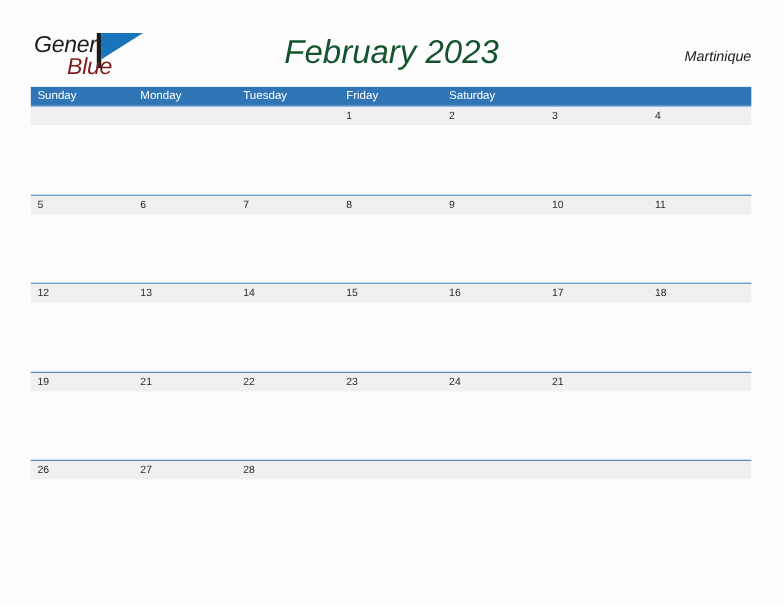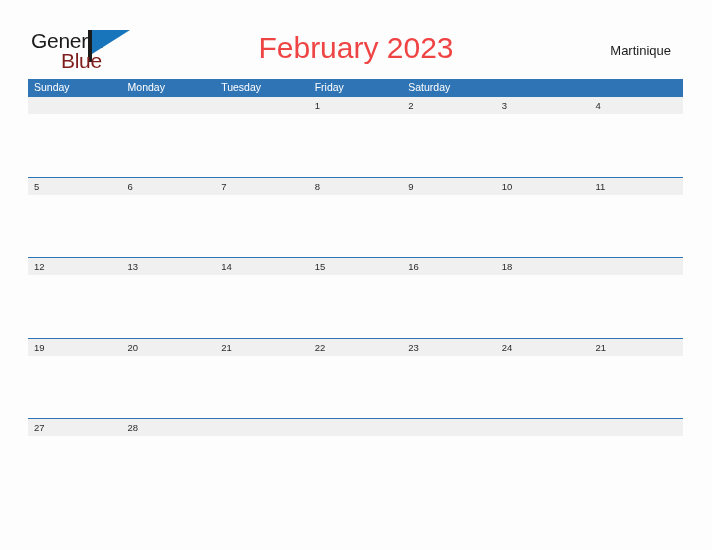--- a/index.html
+++ b/index.html
@@ -16,20 +16,21 @@
     position: relative;
   }
 
   
   .topbar {
     position: absolute;
     left: 0;
     top: 0;
     width: 712px;
     height: 90px;
+    font-style: italic;
   }
 
   
   .logo {
     position: absolute;
     left: 31px;
     top: 29px;
     width: 120px;
     height: 46px;
   }
@@ -79,30 +80,30 @@
   }
 
   
   .cal-title {
     position: absolute;
     left: 0;
     top: 30px;
     width: 712px;
     text-align: center;
     font-size: 30px;
-    color: #ef4444;
+    color: #14532d;
     font-family: "Liberation Sans", sans-serif;
     letter-spacing: 0px;
     line-height: 36px;
   }
 
   
   .cal-location {
     position: absolute;
-    right: 41px;
+    right: 29px;
     top: 42px;
     font-size: 13px;
     color: #1b1b1b;
     font-family: "Liberation Sans", sans-serif;
     line-height: 17px;
     text-align: right;
   }
 
   
   .calendar {
@@ -219,40 +220,41 @@
     <div class="row-body"></div>
   </div>
 
   <div class="week-row">
     <div class="date-band">
       <div class="date-cell">12</div>
       <div class="date-cell">13</div>
       <div class="date-cell">14</div>
       <div class="date-cell">15</div>
       <div class="date-cell">16</div>
+      <div class="date-cell">17</div>
       <div class="date-cell">18</div>
     </div>
     <div class="row-body"></div>
   </div>
 
   <div class="week-row">
     <div class="date-band">
       <div class="date-cell">19</div>
-      <div class="date-cell">20</div>
       <div class="date-cell">21</div>
       <div class="date-cell">22</div>
       <div class="date-cell">23</div>
       <div class="date-cell">24</div>
       <div class="date-cell">21</div>
     </div>
     <div class="row-body"></div>
   </div>
 
   <div class="week-row">
     <div class="date-band">
+      <div class="date-cell">26</div>
       <div class="date-cell">27</div>
       <div class="date-cell">28</div>
       <div class="date-cell"></div>
       <div class="date-cell"></div>
       <div class="date-cell"></div>
       <div class="date-cell"></div>
     </div>
     <div class="row-body"></div>
   </div>
 

